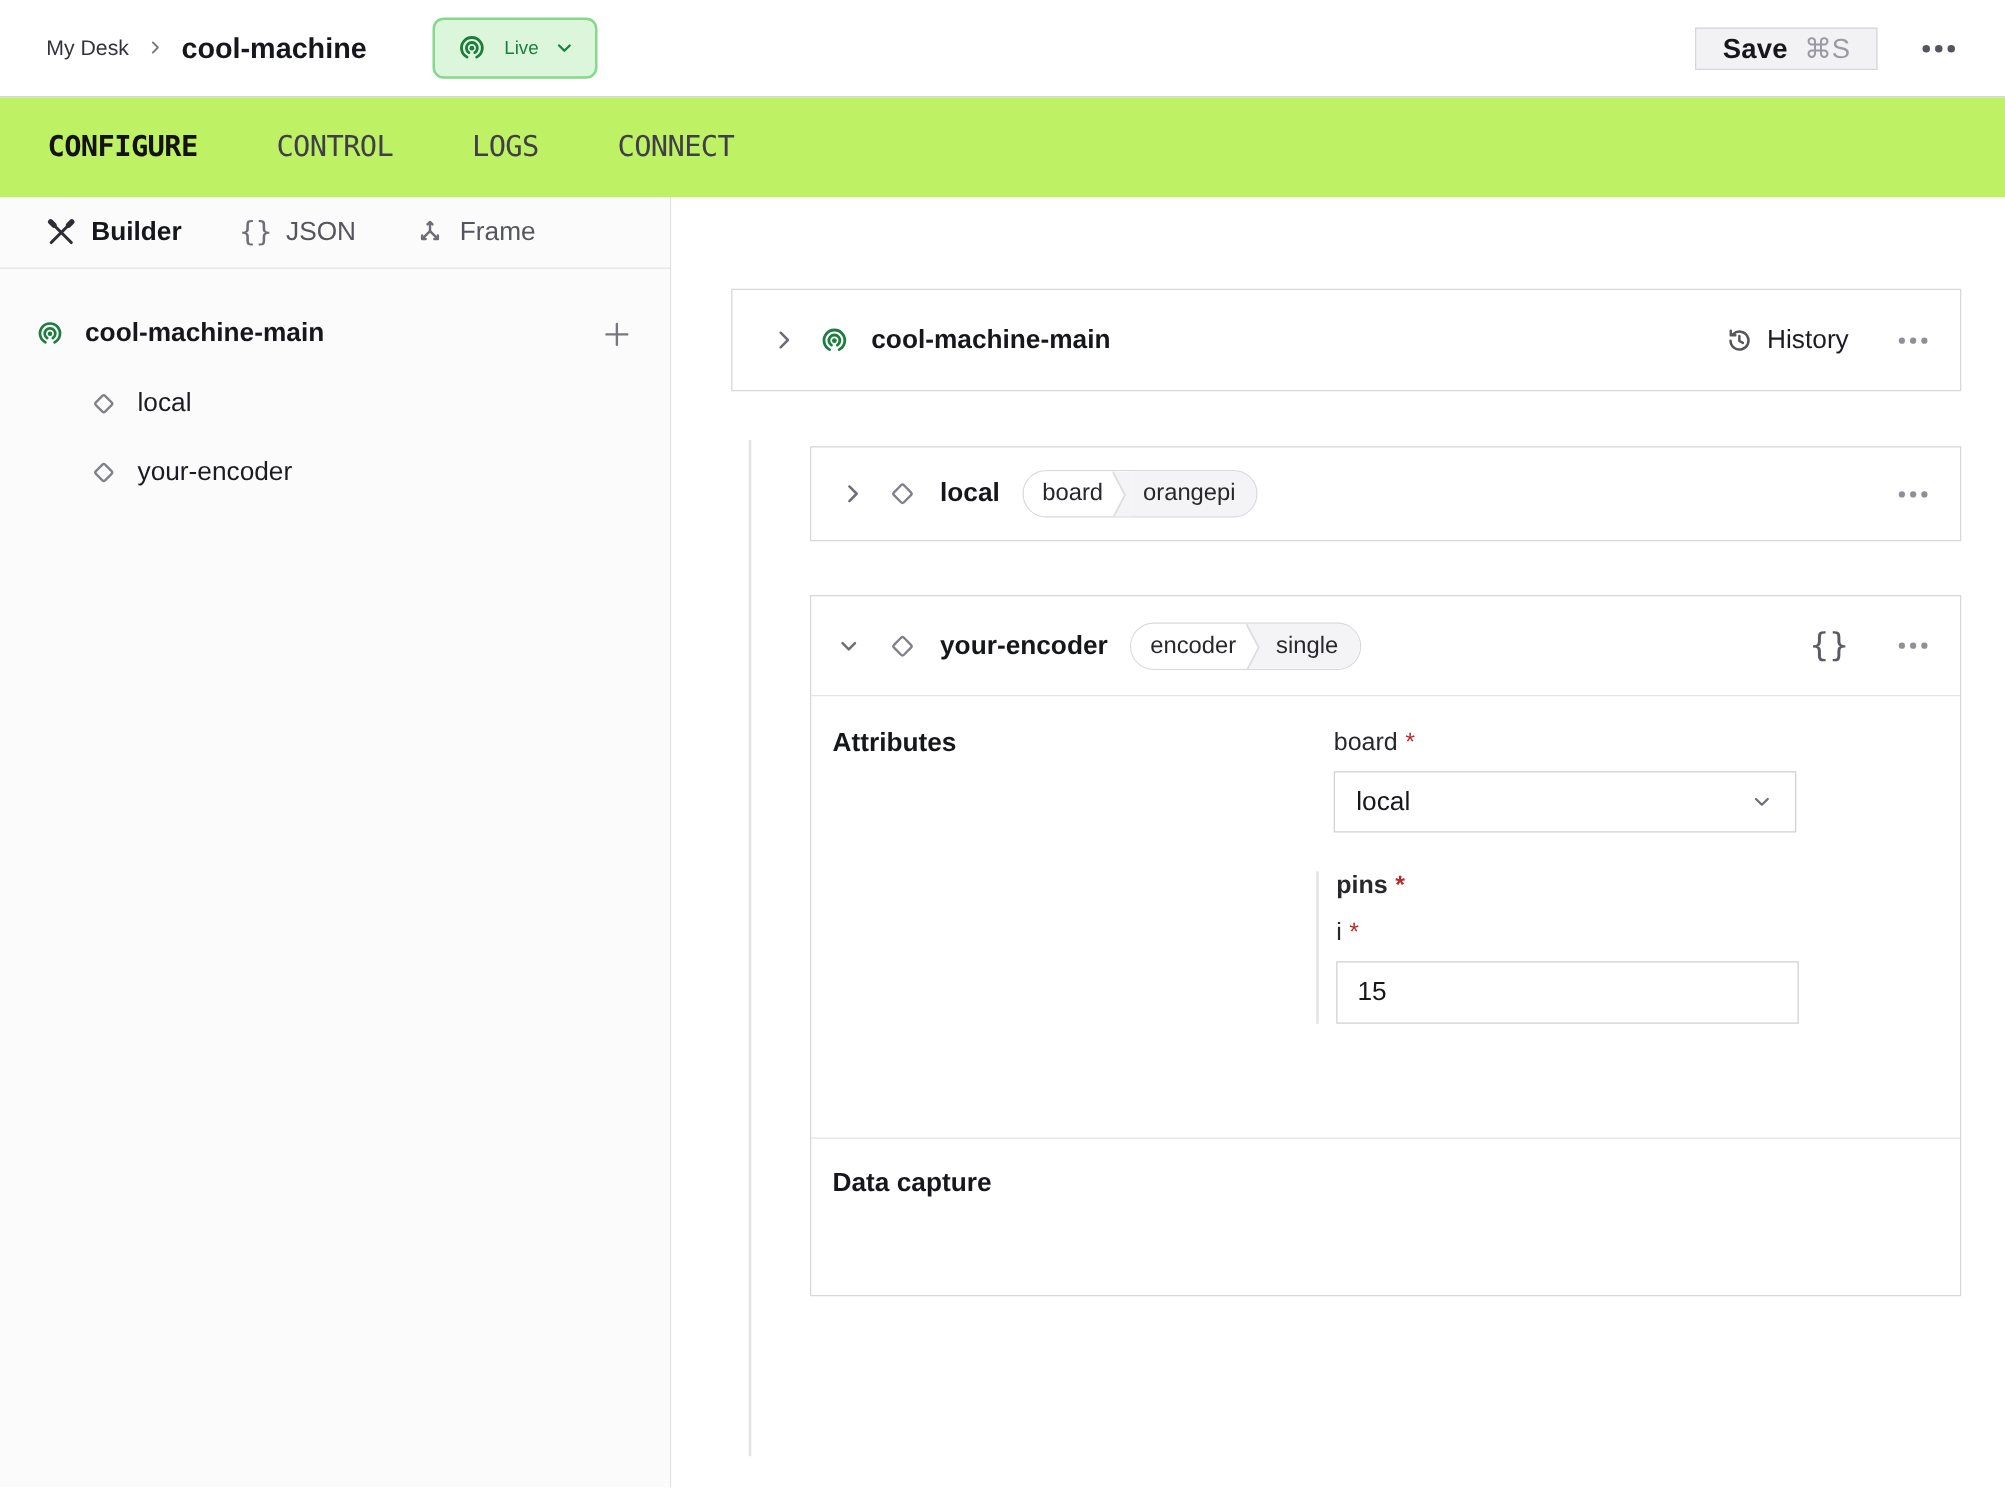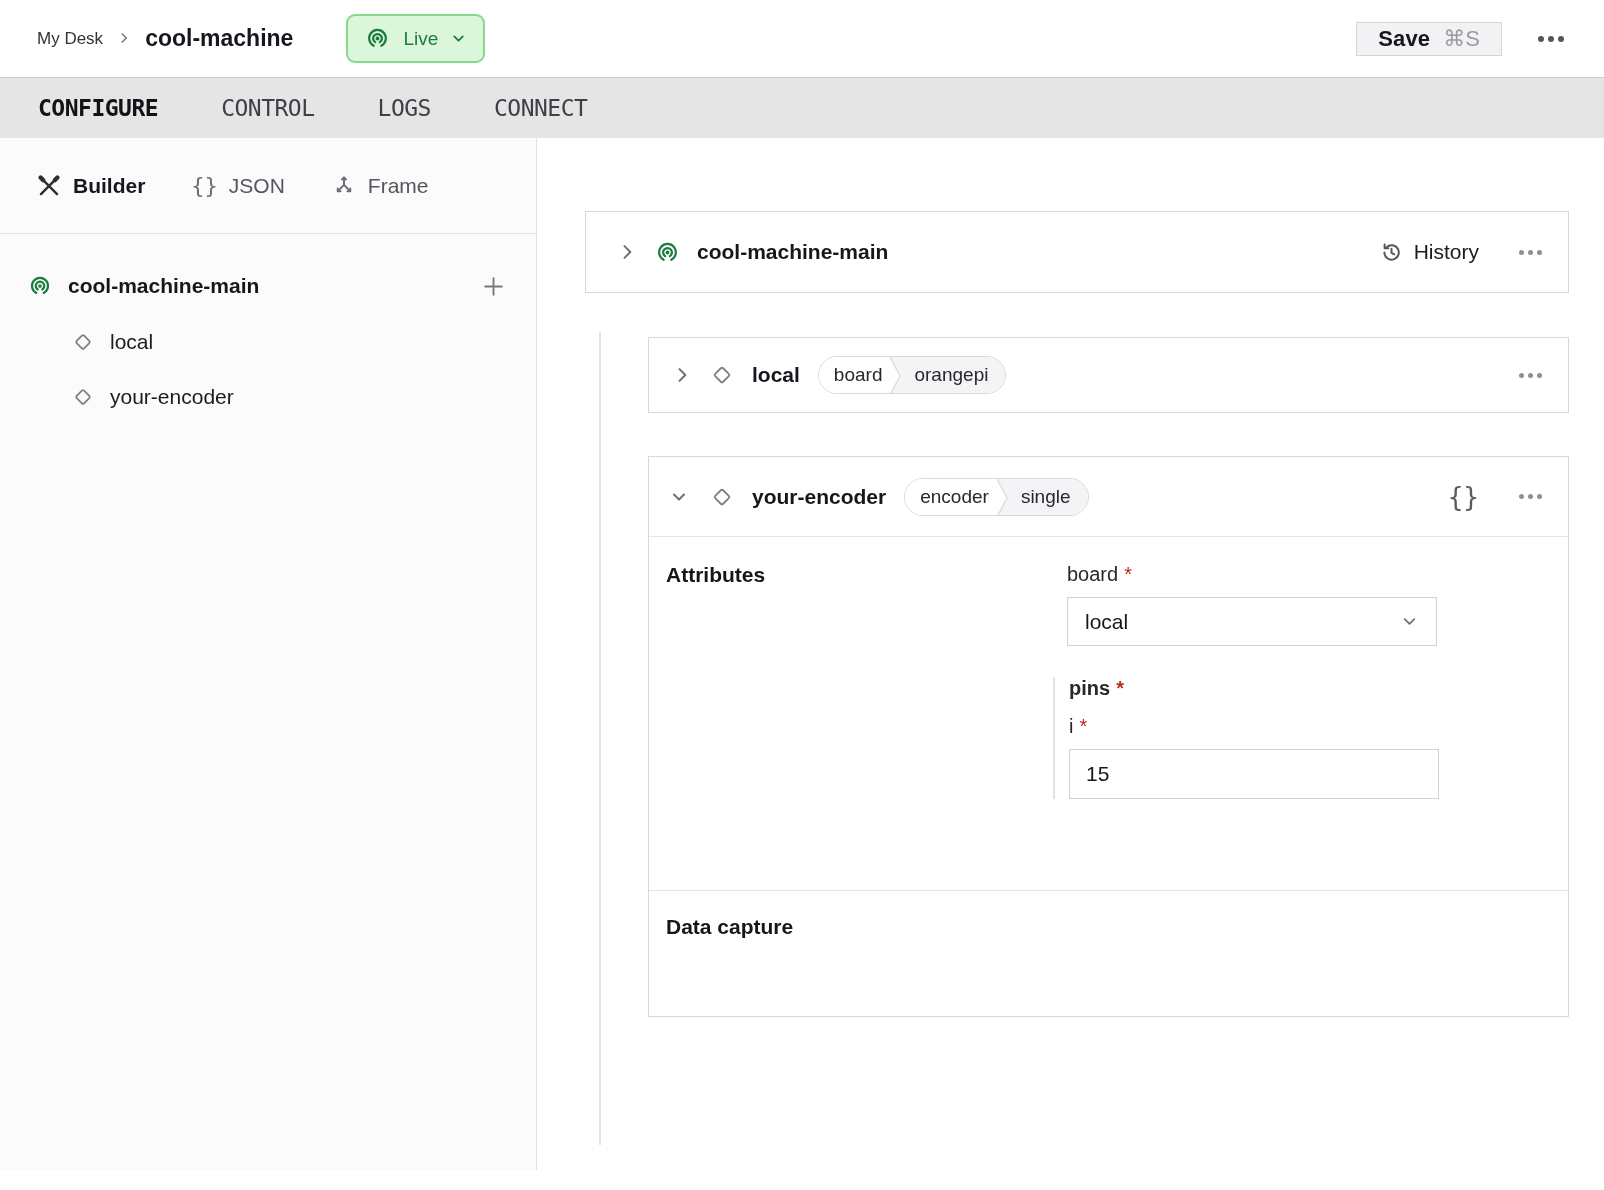--- a/index.html
+++ b/index.html
@@ -8,43 +8,43 @@
 
   
   .header { height:78px; background:#fff; border-bottom:1px solid #c9c9cf;
     display:flex; align-items:center; justify-content:space-between; padding:0 38px 0 37px; }
   .header-left { display:flex; align-items:center; }
   .crumb { font-size:17px; color:#33333c; }
   .crumb-sep { margin:0 14px; color:#77777f; font-size:20px; transform:translateY(-1px); display:inline-block; }
   .crumb-current { font-size:23px; font-weight:bold; color:#16161d; }
   .live-badge { margin-left:53px; height:49px; display:flex; align-items:center; gap:12px;
     background:#dcf6dc; border:2px solid #86d88b; border-radius:9px; padding:0 16px; cursor:pointer; }
-  .live-label { font-size:19px; color:#1d7d3f; }
+  .live-label { font-size:15px; color:#1d7d3f; }
   .header-right { display:flex; align-items:center; gap:34px; }
   .save-btn { height:34px; background:#f2f2f4; border:1px solid #d5d5da; display:flex;
     align-items:center; gap:13px; padding:0 21px; font-size:22px; cursor:pointer; }
   .save-label { font-weight:bold; color:#16161d; letter-spacing:.2px; }
   .save-shortcut { color:#9a9aa4; font-size:22px; }
 
   .dots { display:flex; gap:4px; align-items:center; cursor:pointer; padding:6px 2px; }
   .dots i { width:5px; height:5px; border-radius:50%; background:#8f8f99; }
   .dots.dark i { background:#55555f; width:6px; height:6px; }
 
   
-  .tabbar { height:60px; background:#e5e5e5; display:flex; align-items:center; gap:63px;
+  .tabbar { height:80px; background:#bef264; display:flex; align-items:center; gap:63px;
     padding-left:38px; font-family:"DejaVu Sans Mono", monospace; }
   .tab { font-size:23px; color:#3f3f49; letter-spacing:-0.5px; cursor:pointer; }
   .tab.active { font-weight:bold; color:#121217; }
 
   
   .content { display:flex; height:1032px; }
 
   
   .sidebar { width:537px; background:#fbfbfc; border-right:1px solid #e0e0e4; flex:none; }
-  .viewtabs { height:96px; border-bottom:1px solid #e3e3e7; display:flex; align-items:center;
+  .viewtabs { height:57px; border-bottom:1px solid #e3e3e7; display:flex; align-items:center;
     padding-left:36px; gap:46px; }
   .viewtab { display:flex; align-items:center; gap:11px; cursor:pointer; }
   .viewtab .vt-label { font-size:21px; color:#55555e; }
   .viewtab.active .vt-label { font-weight:bold; color:#16161d; }
   .braces { font-family:"DejaVu Sans Mono", monospace; font-size:22px; color:#6e6e78; }
 
   .tree { padding:32px 0 0 0; }
   .tree-root { display:flex; align-items:center; padding:0 30px 0 27px; height:40px; cursor:pointer; }
   .tree-root-label { font-size:21px; font-weight:bold; margin-left:15px; flex:1; }
   .tree-child { display:flex; align-items:center; height:38px; margin-top:17px; padding-left:70px; cursor:pointer; }

